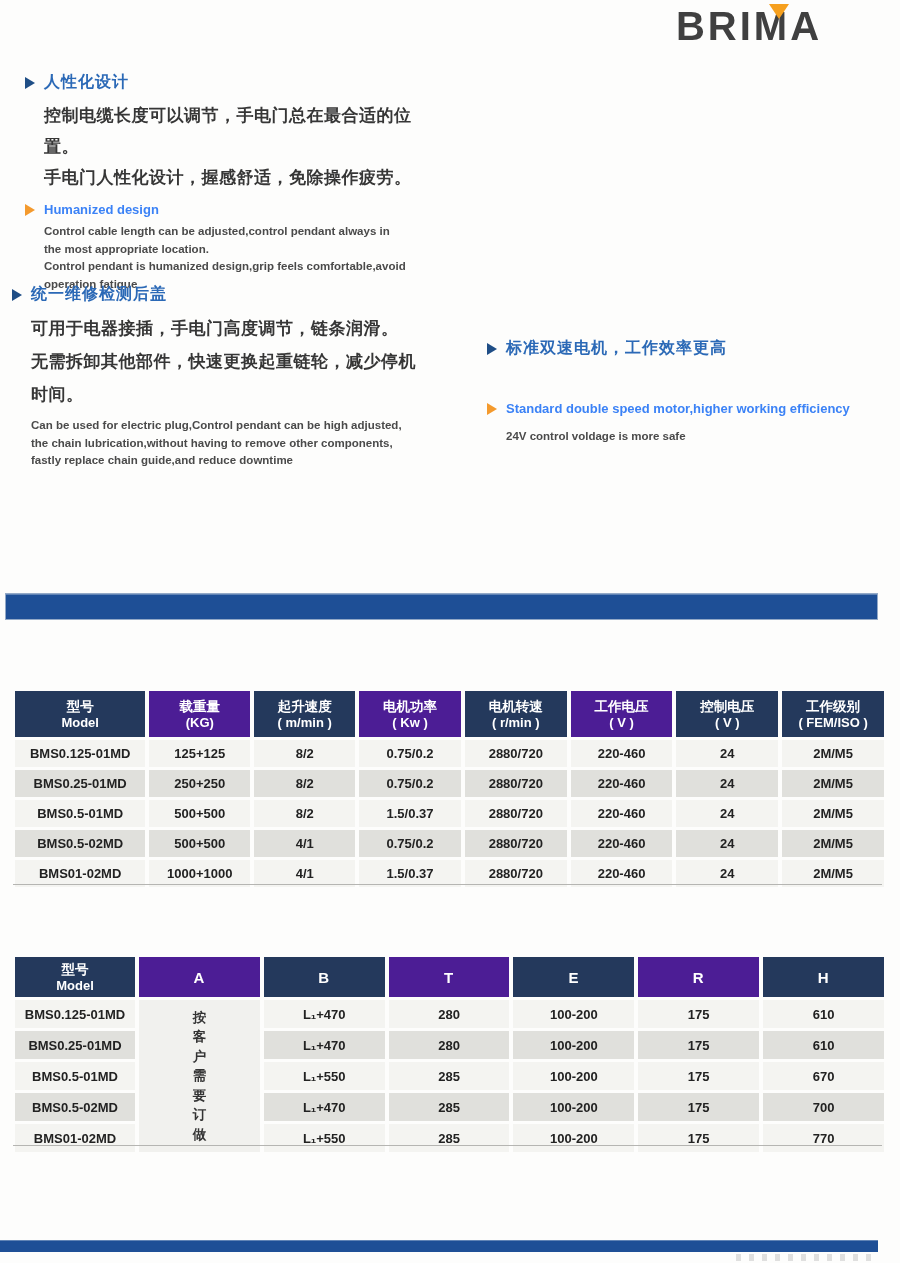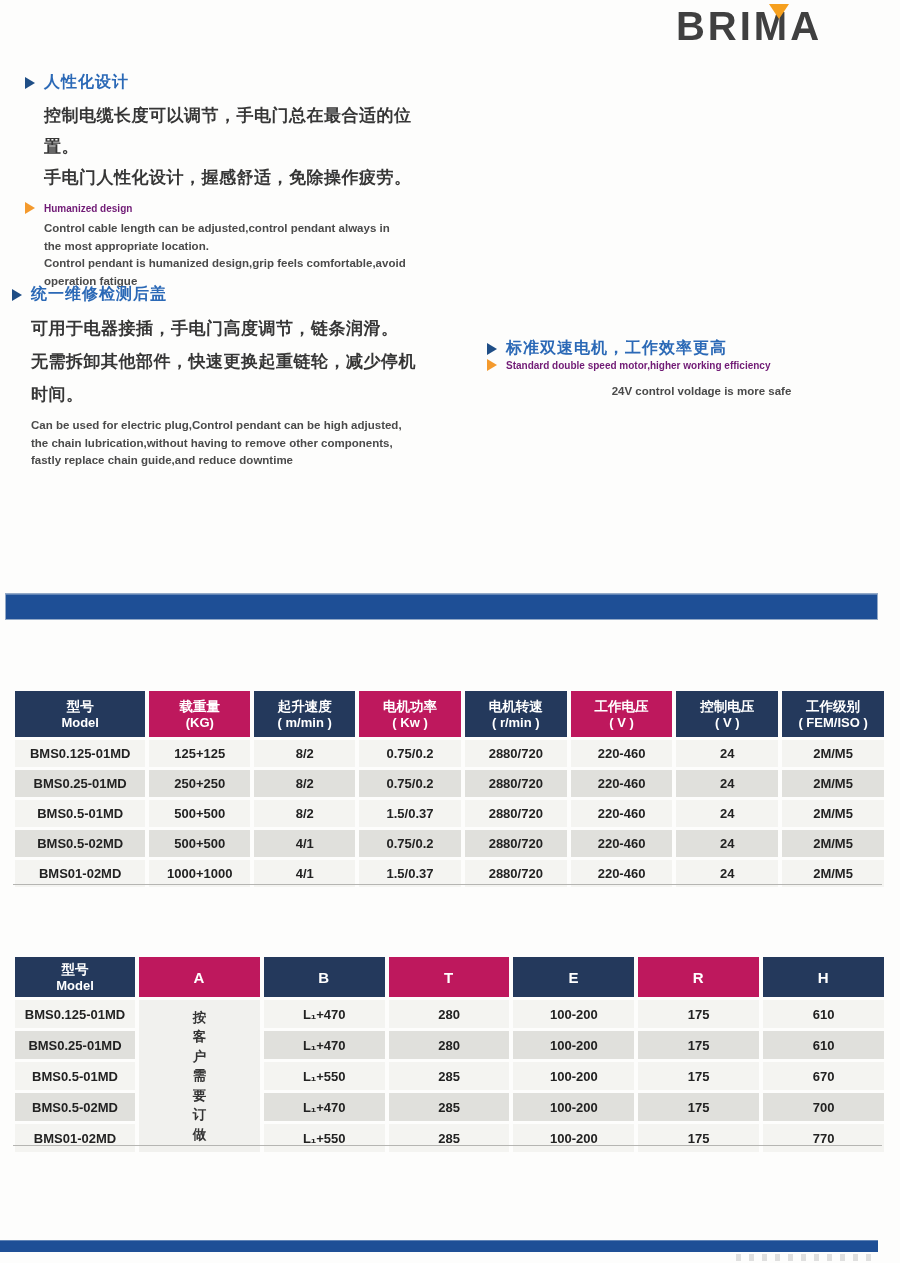--- a/index.html
+++ b/index.html
@@ -15,43 +15,43 @@
          border-left:10px solid transparent;border-right:10px solid transparent;
          border-top:15px solid #f6a01e;}
   .subtitle{font-size:23px;font-weight:bold;letter-spacing:3px;color:#1c2d49;margin-top:0px;}
   
   .feature{position:absolute;}
   .t-row{display:flex;align-items:center;gap:9px;}
   .arr{width:0;height:0;border-top:6px solid transparent;border-bottom:6px solid transparent;flex:0 0 auto;}
   .arr.blue{border-left:10px solid #1f4e86;}
   .arr.orange{border-left:10px solid #f49a2d;}
   .zh-title{font-size:16px;font-weight:bold;color:#2b69b6;letter-spacing:1px;}
-  .en-title{font-size:10px;font-weight:bold;color:#701a75;}
+  .en-title{font-size:13px;font-weight:bold;color:#3b82f6;}
   .zh-body{margin:7px 0 0 19px;font-size:17px;font-weight:600;color:#363636;
            line-height:31px;white-space:pre-line;letter-spacing:.5px;}
   .en-body{margin:6px 0 0 19px;font-size:11.5px;font-weight:bold;color:#4a4a4a;
            line-height:17.5px;white-space:pre-line;}
   #feature-1{left:25px;top:72px;width:420px;}
   #feature-2{left:12px;top:284px;width:420px;}
-  #feature-3{left:487px;top:338px;width:410px;text-align:center;}
+  #feature-3{left:487px;top:338px;width:410px;}
   #feature-2 .zh-body{line-height:33px;}
-  #feature-3 .en-gap{}
+  #feature-3 .en-gap{margin-top:42px;}
   #feature-3 .en-body{margin-top:12px;}
   
   .bar{position:absolute;background:#1e4f96;box-shadow:inset 0 1px 0 rgba(255,255,255,.3);}
   #divider-bar{left:5px;top:593px;width:871px;height:25px;border:1px solid #93a9c7;}
   #footer-bar{left:0;top:1240px;width:878px;height:12px;}
   
   .tbl-wrap{position:absolute;left:11px;width:877px;}
   #spec-wrap{top:688px;}
   #dim-wrap{top:954px;}
   table{width:100%;border-collapse:separate;border-spacing:4px 3px;table-layout:fixed;}
   th{color:#ffffff;font-weight:bold;text-align:center;vertical-align:middle;padding:2px 0;margin-left:8px;}
   th.dark{background:#24395c;}
-  th.blue{background:#be185d;}
+  th.blue{background:#4c1d95;}
   #spec-table th{height:42px;}
   #dim-table th{height:36px;}
   .h1{font-size:13.5px;line-height:17px;}
   .h2{font-size:13px;line-height:16px;}
   .h1.solo{font-size:15px;letter-spacing:1px;}
   td{font-size:13px;font-weight:bold;color:#222222;text-align:center;vertical-align:middle;}
   #spec-table td{height:25px;}
   #dim-table td{height:26px;}
   td.light{background:#f4f4f1;}
   td.gray{background:#e0e0dc;}

